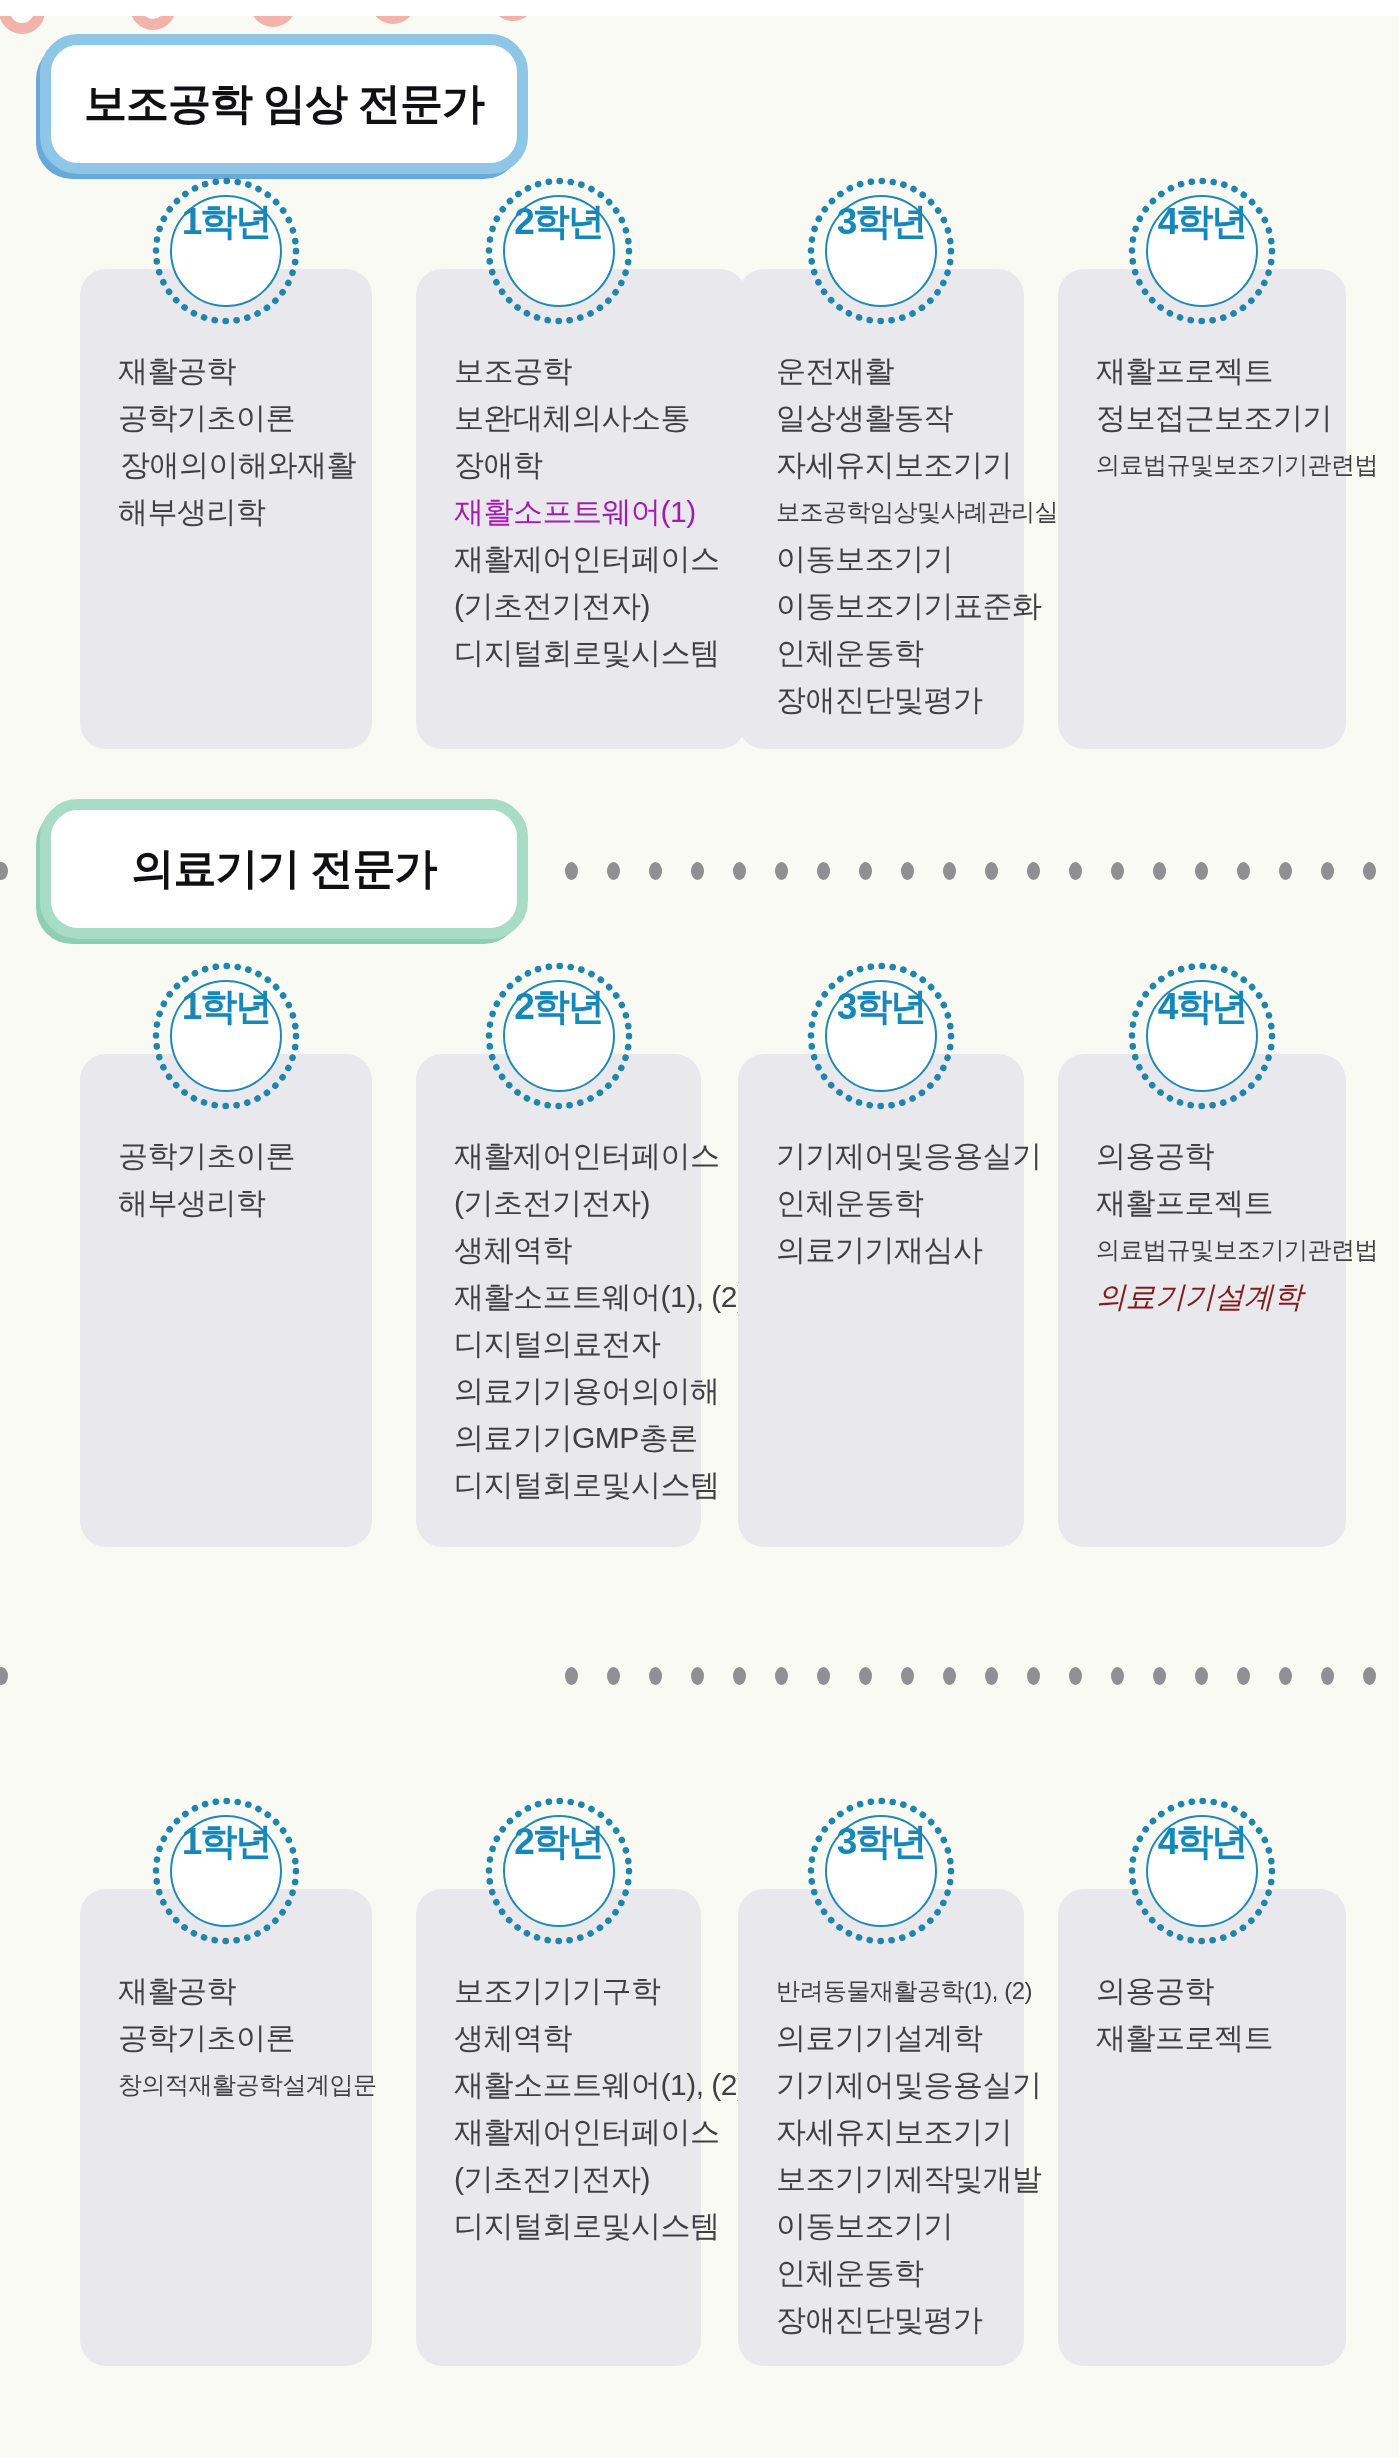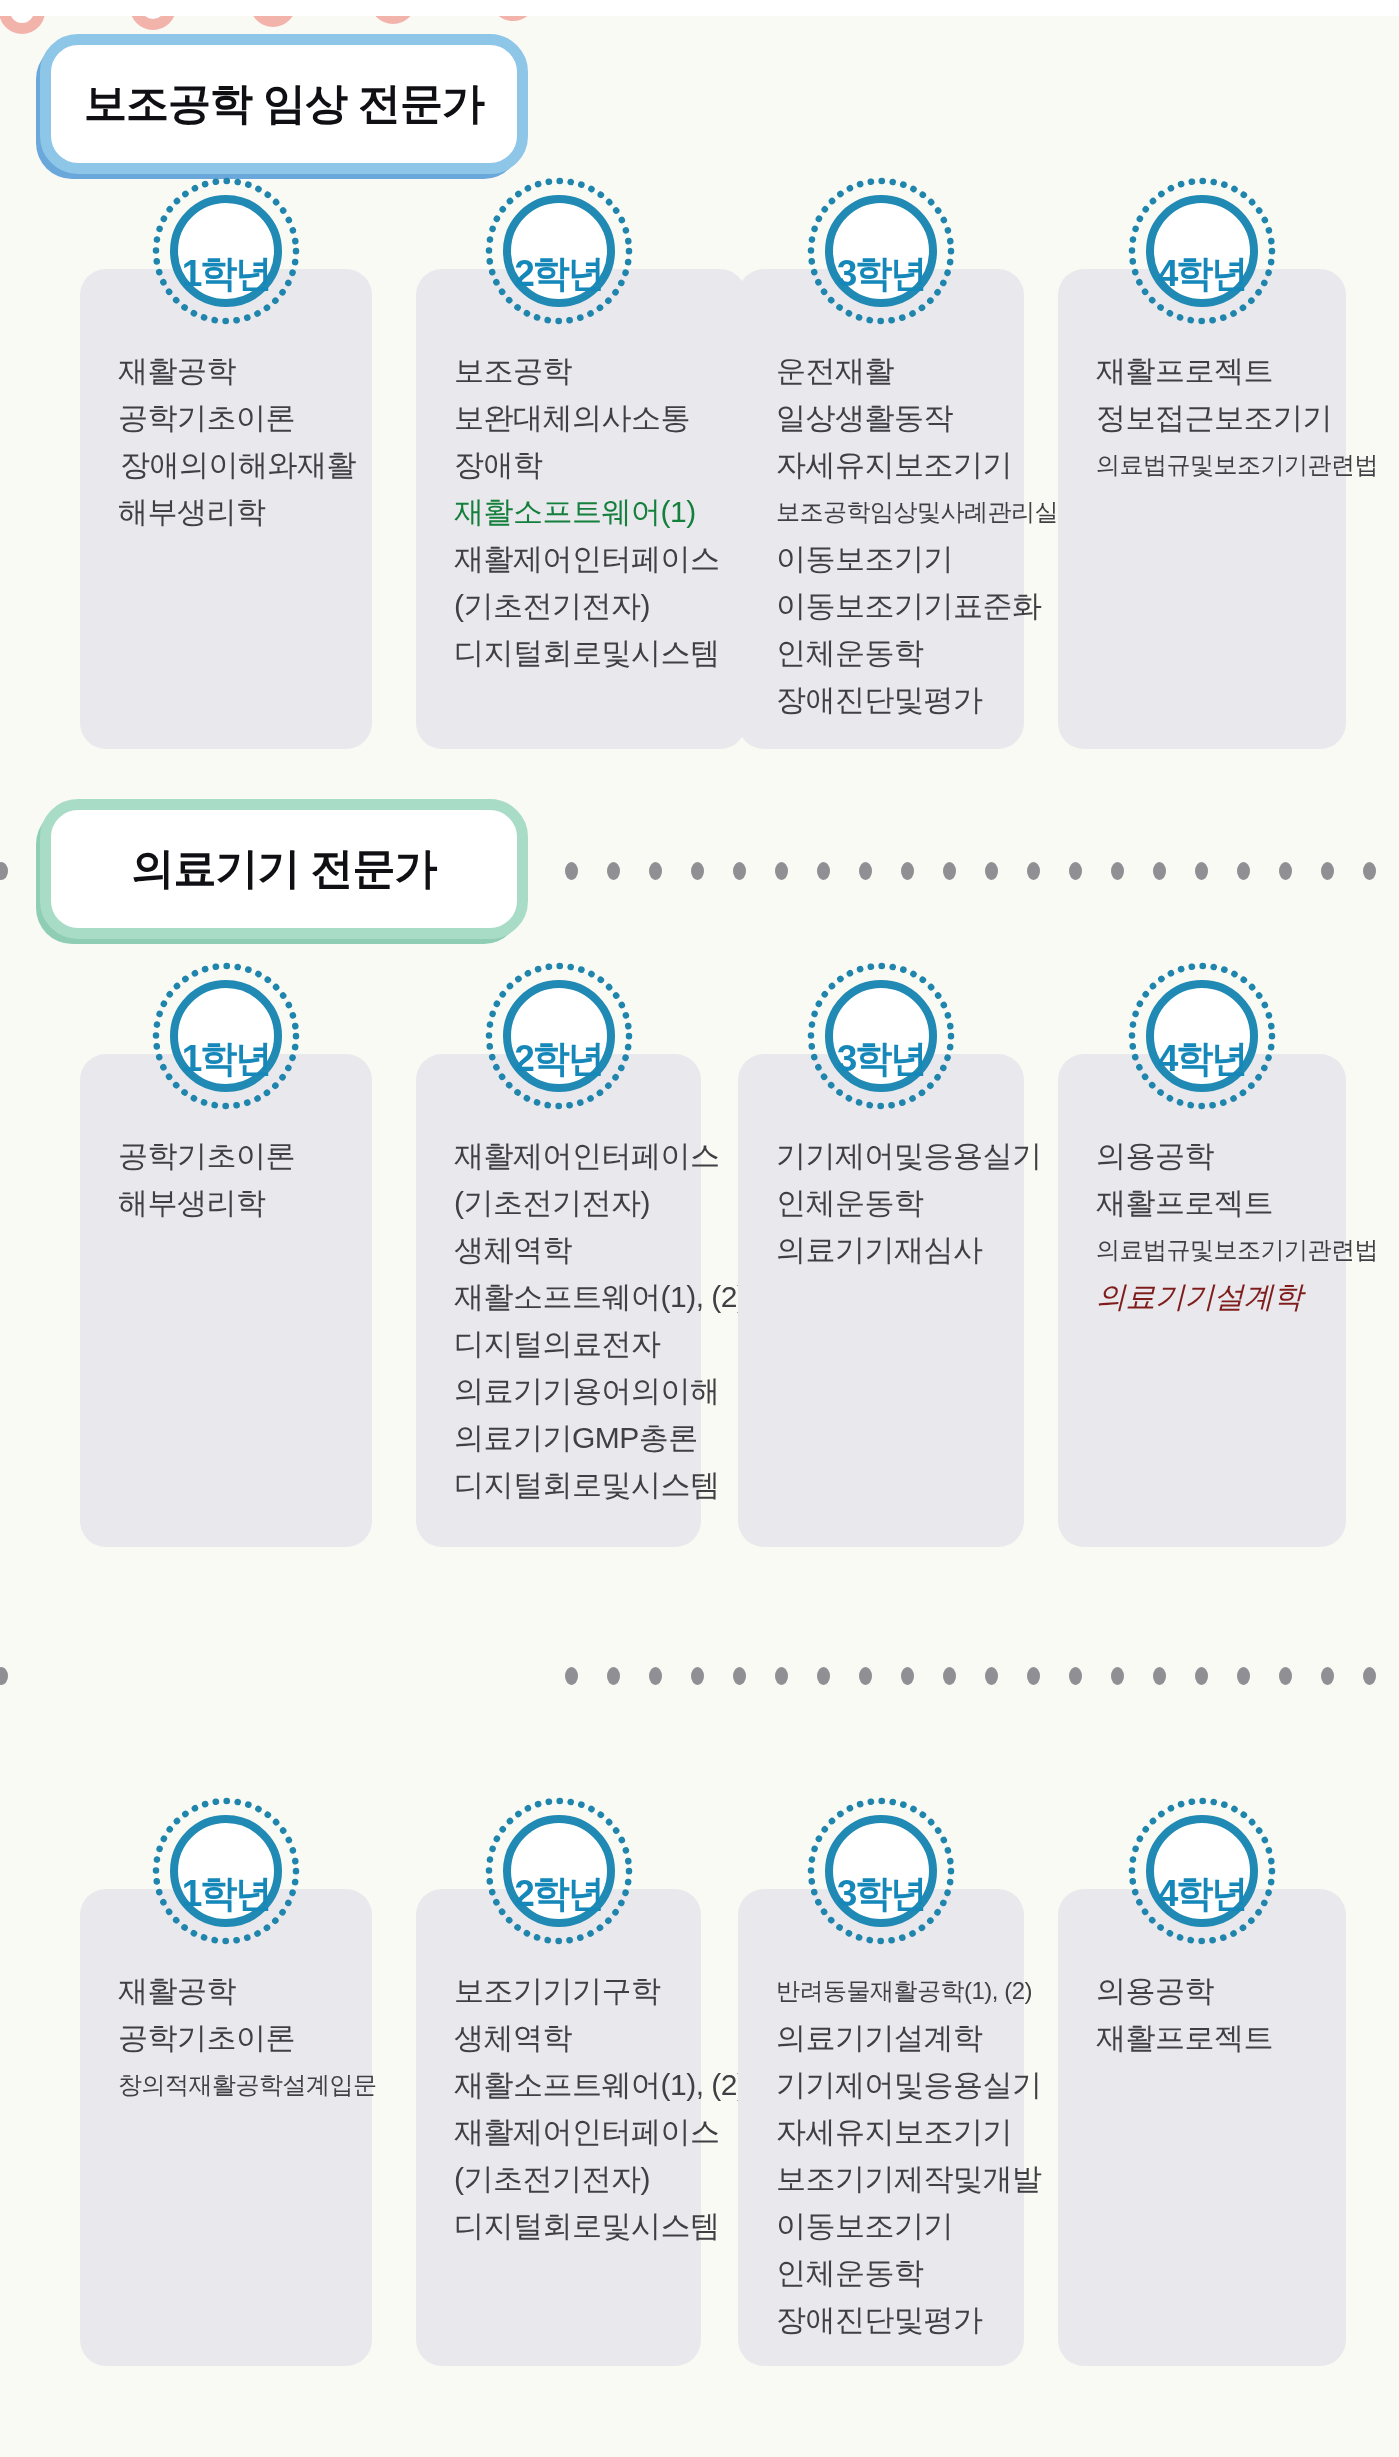--- a/index.html
+++ b/index.html
@@ -26,22 +26,22 @@
   .dot-row{position:absolute;left:0;width:1399px;height:20px;}
   .sep-dot{
     position:absolute;top:1px;width:13px;height:18px;border-radius:50%;
     background:#8f8f94;
   }
   
   .year-badge{position:absolute;width:150px;height:150px;z-index:3;}
   .year-badge svg{position:absolute;left:0;top:0;}
   .badge-inner{
     position:absolute;left:19px;top:19px;width:112px;height:112px;box-sizing:border-box;
-    background:#ffffff;border:8px solid #ef4444;border-radius:50%;
-    display:flex;align-items:flex-end;justify-content:center;
+    background:#ffffff;border:2px solid #ef4444;border-radius:50%;
+    display:flex;align-items:flex-start;justify-content:center;
   }
   .badge-label{
     font-size:37px;font-weight:700;color:#1587b8;letter-spacing:-2px;white-space:nowrap;
   }
   
   .course-card{
     position:absolute;background:#e9e8ed;border-radius:26px;box-sizing:border-box;
     padding:78px 14px 0 38px;z-index:1;
   }
   .course-line{
@@ -80,21 +80,21 @@
         <circle cx="75" cy="75" r="70" fill="none" stroke="#1f85ad" stroke-width="6.5" stroke-dasharray="0.2 10.8" stroke-linecap="round"></circle>
       </svg>
       <div class="badge-inner" style="border-color: rgb(32, 137, 180);">
         <span class="badge-label" style="color: rgb(21, 135, 184);">2학년</span>
       </div>
     </div>
     <div class="course-card" style="left: 416px; top: 253px; width: 330px; height: 480px; background: rgb(233, 232, 237);">
       <div class="course-line" style="color: rgb(63, 63, 68);">보조공학</div>
       <div class="course-line" style="color: rgb(63, 63, 68);">보완대체의사소통</div>
       <div class="course-line" style="color: rgb(63, 63, 68);">장애학</div>
-      <div class="course-line" style="color: #15803d;">재활소프트웨어(1)</div>
+      <div class="course-line" style="color: #a21caf;">재활소프트웨어(1)</div>
       <div class="course-line" style="color: rgb(63, 63, 68);">재활제어인터페이스</div>
       <div class="course-line" style="color: rgb(63, 63, 68);">(기초전기전자)</div>
       <div class="course-line" style="color: rgb(63, 63, 68);">디지털회로및시스템</div>
     </div>
     <div class="year-badge" style="left: 806px; top: 160px;">
       <svg width="150" height="150">
         <circle cx="75" cy="75" r="70" fill="none" stroke="#1f85ad" stroke-width="6.5" stroke-dasharray="0.2 10.8" stroke-linecap="round"></circle>
       </svg>
       <div class="badge-inner" style="border-color: rgb(32, 137, 180);">
         <span class="badge-label" style="color: rgb(21, 135, 184);">3학년</span>

